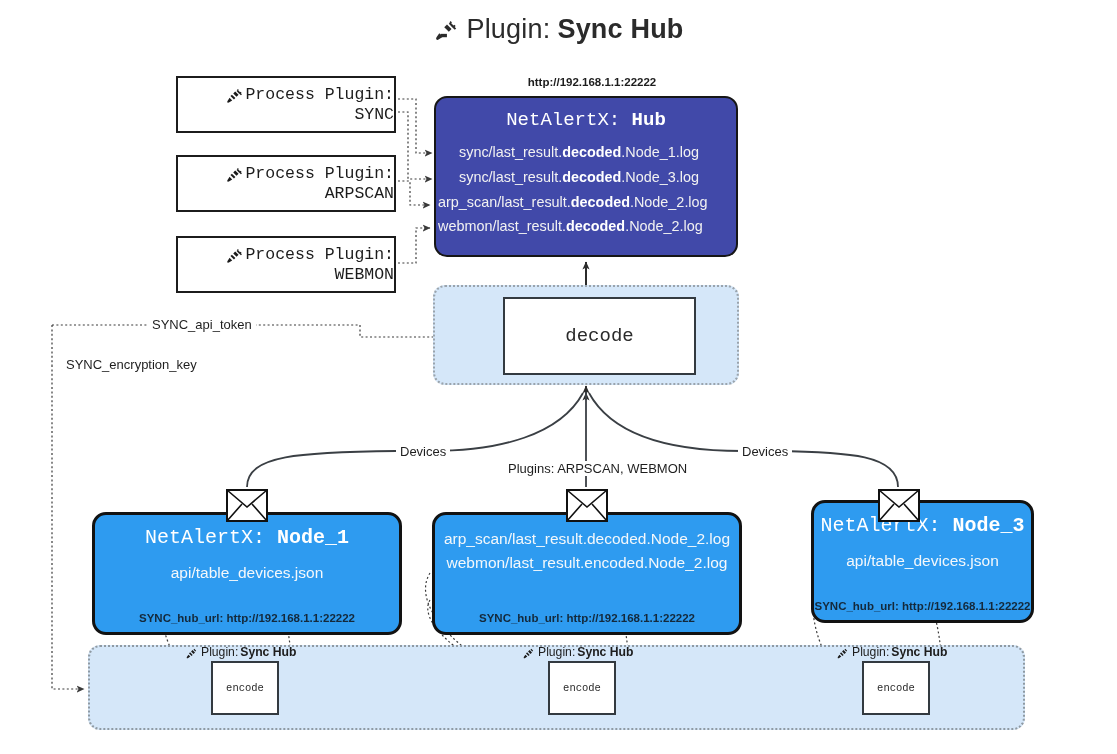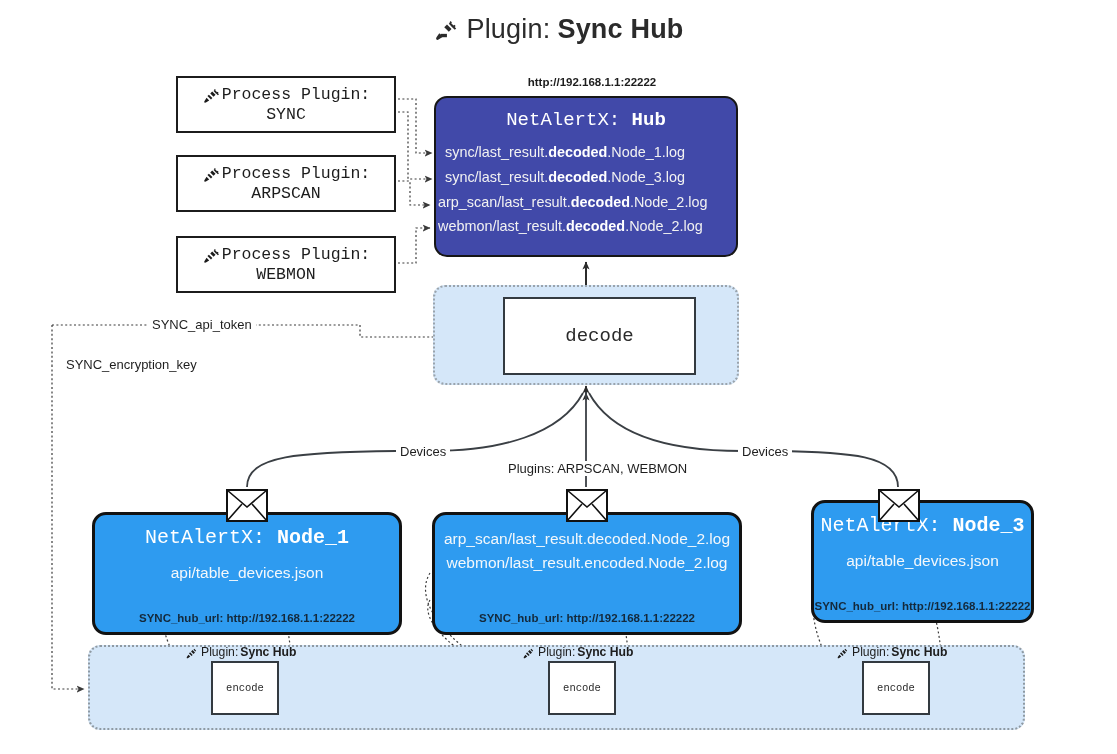--- a/index.html
+++ b/index.html
@@ -49,21 +49,21 @@
   
   .proc-box {
     width: 220px; height: 57px;
     background: #ffffff;
     border: 2px solid #1c1c1c;
     font-family: "Liberation Mono", "DejaVu Sans Mono", monospace;
     font-size: 16.5px;
     color: #1c1c1c;
     display: flex;
     flex-direction: column;
-    align-items: center;
+    align-items: flex-end;
     justify-content: center;
     line-height: 1.18;
   }
   .proc-line1 { display: flex; align-items: center; gap: 1px; white-space: nowrap; }
   .proc-line2 { white-space: nowrap; }
   .proc-box .plug-ico { width: 19px; height: 19px; position: relative; top: 1px; }
 
   
   #hub-url {
     top: 76px; left: 437px; width: 310px;
@@ -90,21 +90,21 @@
     margin-bottom: 9px;
     white-space: nowrap;
   }
   #hub-title .b { font-weight: 700; }
   .hub-log {
     font-size: 14.4px;
     color: #f2f2f2;
     line-height: 1.72;
     white-space: nowrap;
     align-self: flex-start;
-    padding-left: 9px;
+    padding-left: 23px;
   }
   .hub-log b { font-weight: 700; color: #ffffff; }
   .hub-log.wide { padding-left: 2px; }
 
   
   #decode-wrap {
     left: 433px; top: 285px;
     width: 306px; height: 100px;
     background: #d5e7f9;
     border: 2px dotted #9aa4ad;

